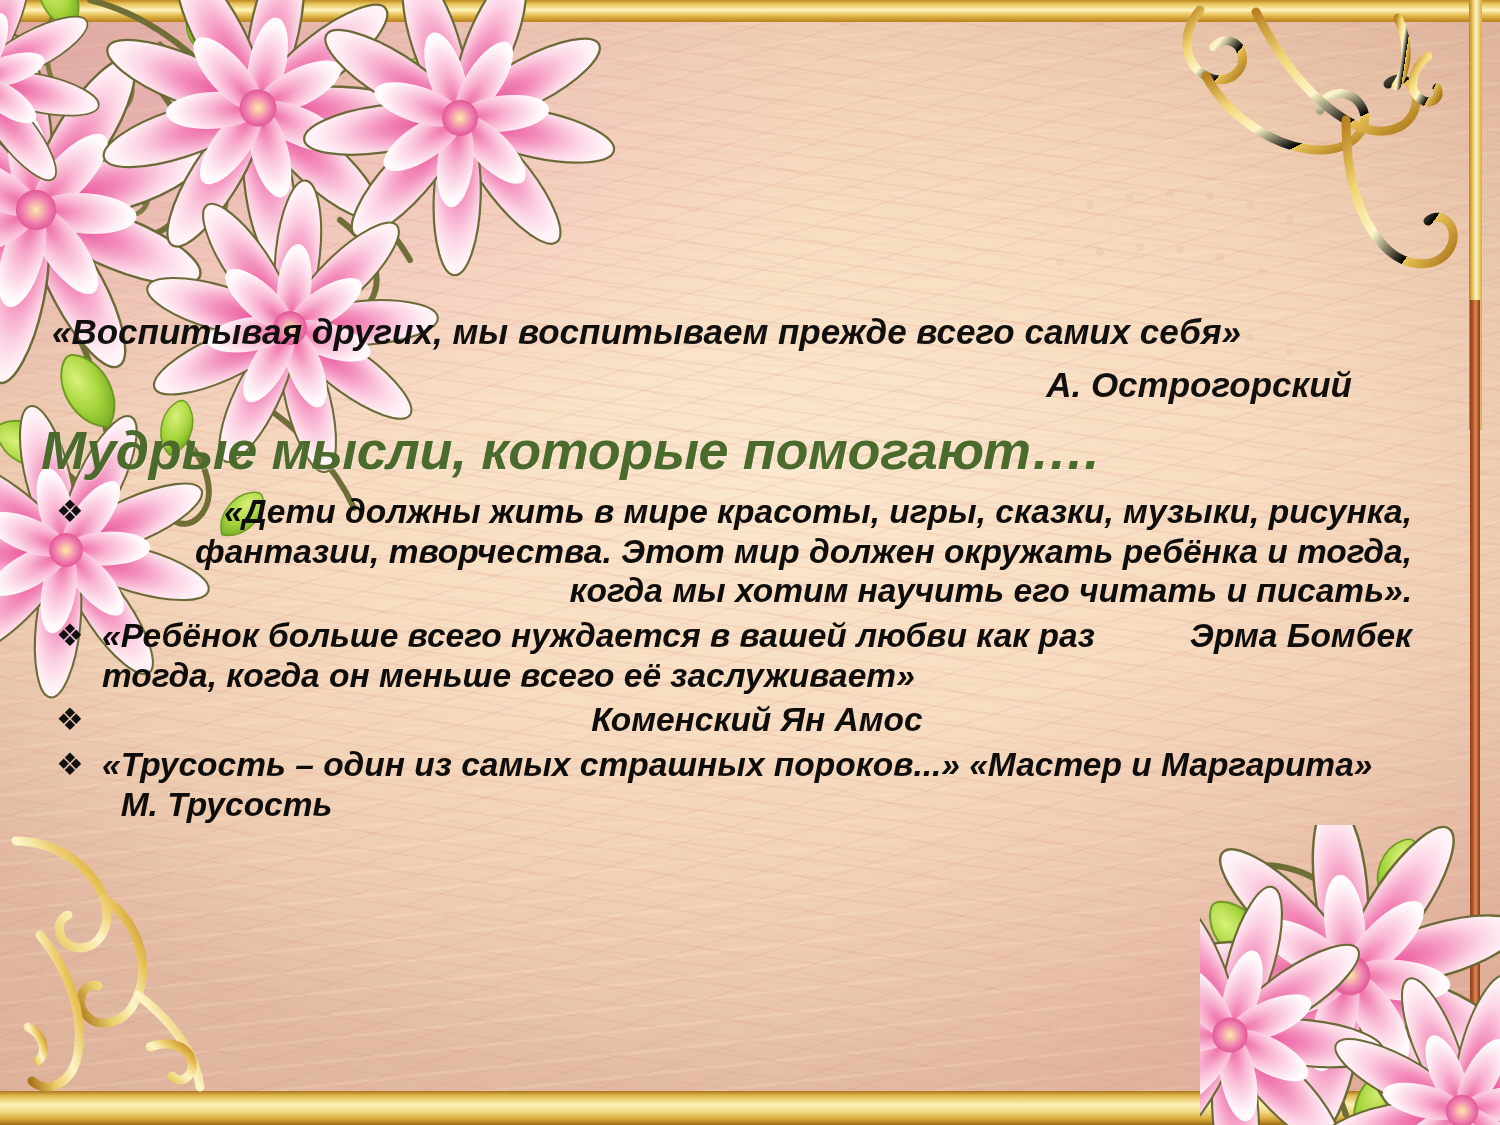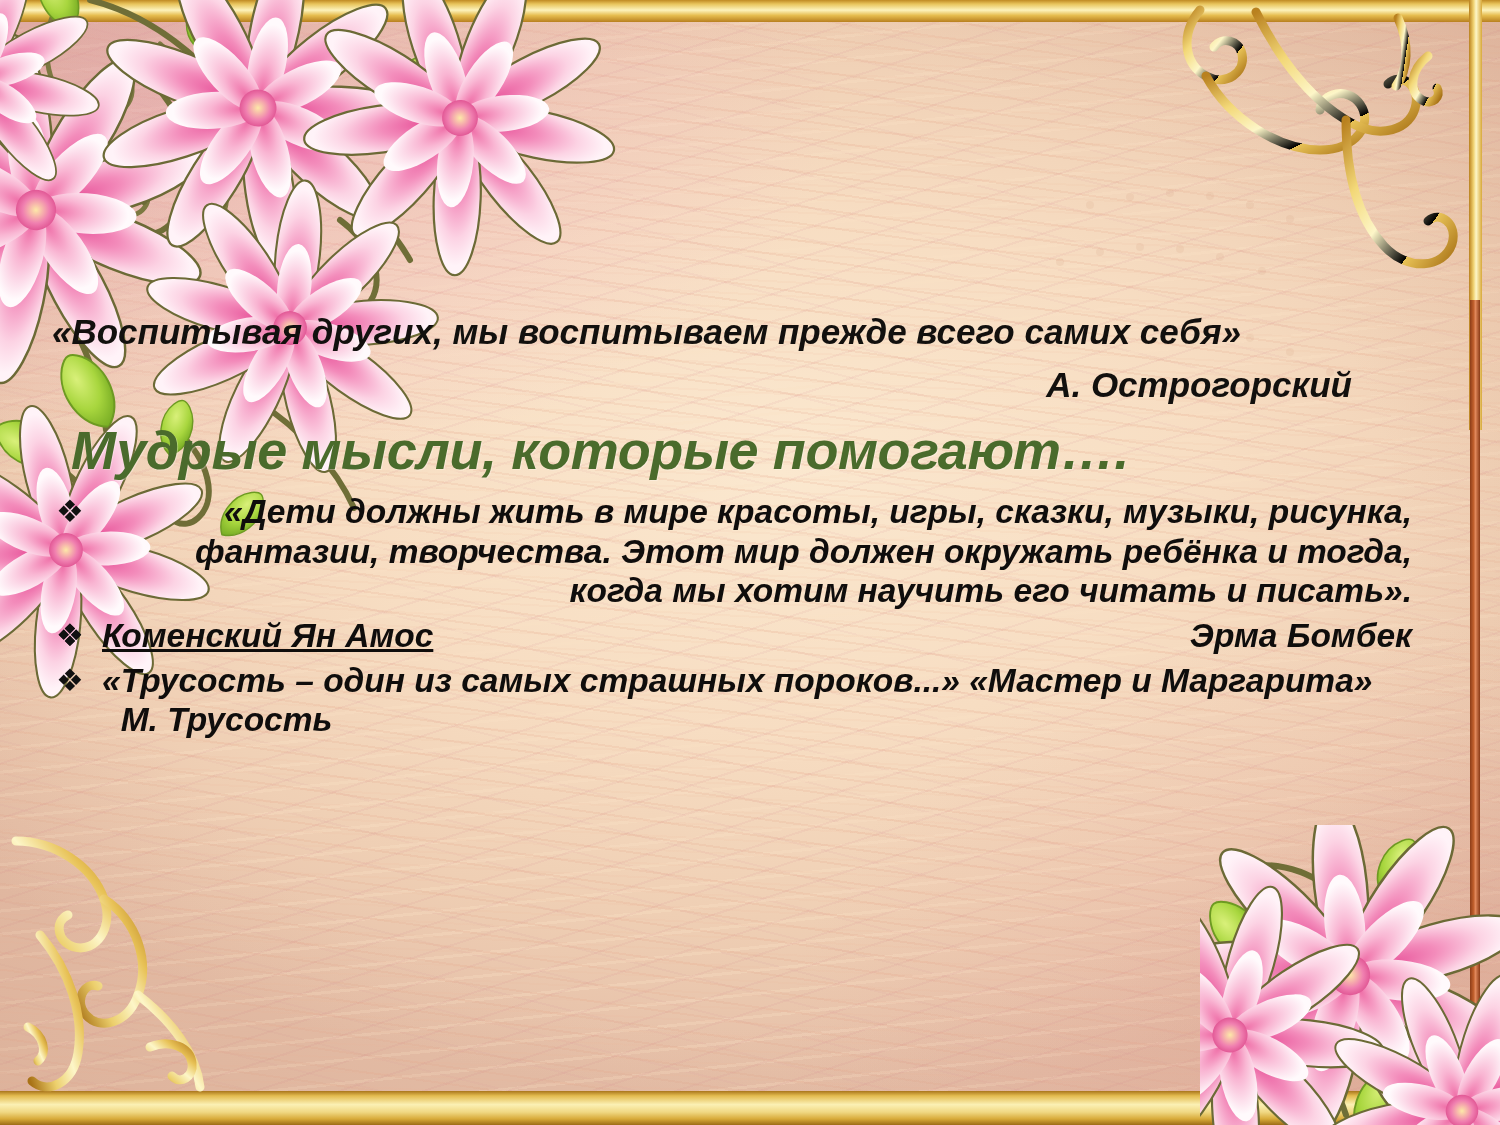--- a/index.html
+++ b/index.html
@@ -95,21 +95,21 @@
     left:52px;top:312px;width:1290px;
     font-size:35px;line-height:1.12;
     font-weight:bold;font-style:italic;color:#12100e;
   }
   #epigraph-author{
     left:52px;top:365px;width:1300px;text-align:right;
     font-size:35px;line-height:1.12;
     font-weight:bold;font-style:italic;color:#12100e;
   }
   #subtitle{
-    left:71px;top:423px;width:1200px;
+    left:41px;top:423px;width:1200px;
     font-size:54px;line-height:1.02;
     font-weight:bold;font-style:italic;color:#4a6b2c;
     letter-spacing:-.4px;
     text-shadow:1px 1px 0 rgba(255,255,255,.30);
   }
   .quote-list{
     position:absolute;left:52px;top:492px;width:1360px;
     margin:0;padding:0;list-style:none;
   }
   .quote{
@@ -118,21 +118,21 @@
     font-weight:bold;font-style:italic;color:#0f0d0c;
     padding-left:50px;
     margin:0 0 5px 0;
   }
   .quote .bullet{
     position:absolute;left:4px;top:1px;
     font-size:31px;line-height:1.2;color:#111;
     font-style:normal;font-weight:normal;
   }
   .quote .attrib-right{float:right;}
-  .quote .attrib-block{display:block;text-align:left;text-decoration:underline;}
+  .quote .attrib-block{display:block;text-align:center;}
   .quote .attrib-line{display:block;}
   .q-inner{display:block;text-align:right;}
 </style>
 </head>
 <body>
 
 <div id="slide">
 
   
   <div class="bg-base"></div>
@@ -352,20 +352,21 @@
   <ul class="quote-list">
 
     <li class="quote">
       <span class="bullet">❖</span>
       <span class="q-inner">«Дети должны жить в мире красоты, игры, сказки, музыки, рисунка, фантазии, творчества. Этот мир должен окружать ребёнка и тогда, когда мы хотим научить его читать и писать».</span>
     </li>
 
     <li class="quote">
       <span class="bullet">❖</span>
       <span class="attrib-right">Эрма Бомбек</span>
+      <span>«Ребёнок больше всего нуждается в вашей любви как раз тогда, когда он меньше всего её заслуживает»</span>
     </li>
 
     <li class="quote">
       <span class="bullet">❖</span>
       <span class="attrib-block">Коменский Ян Амос</span>
     </li>
 
     <li class="quote">
       <span class="bullet">❖</span>
       <span>«Трусость – один из самых страшных пороков...» «Мастер и Маргарита»</span>

